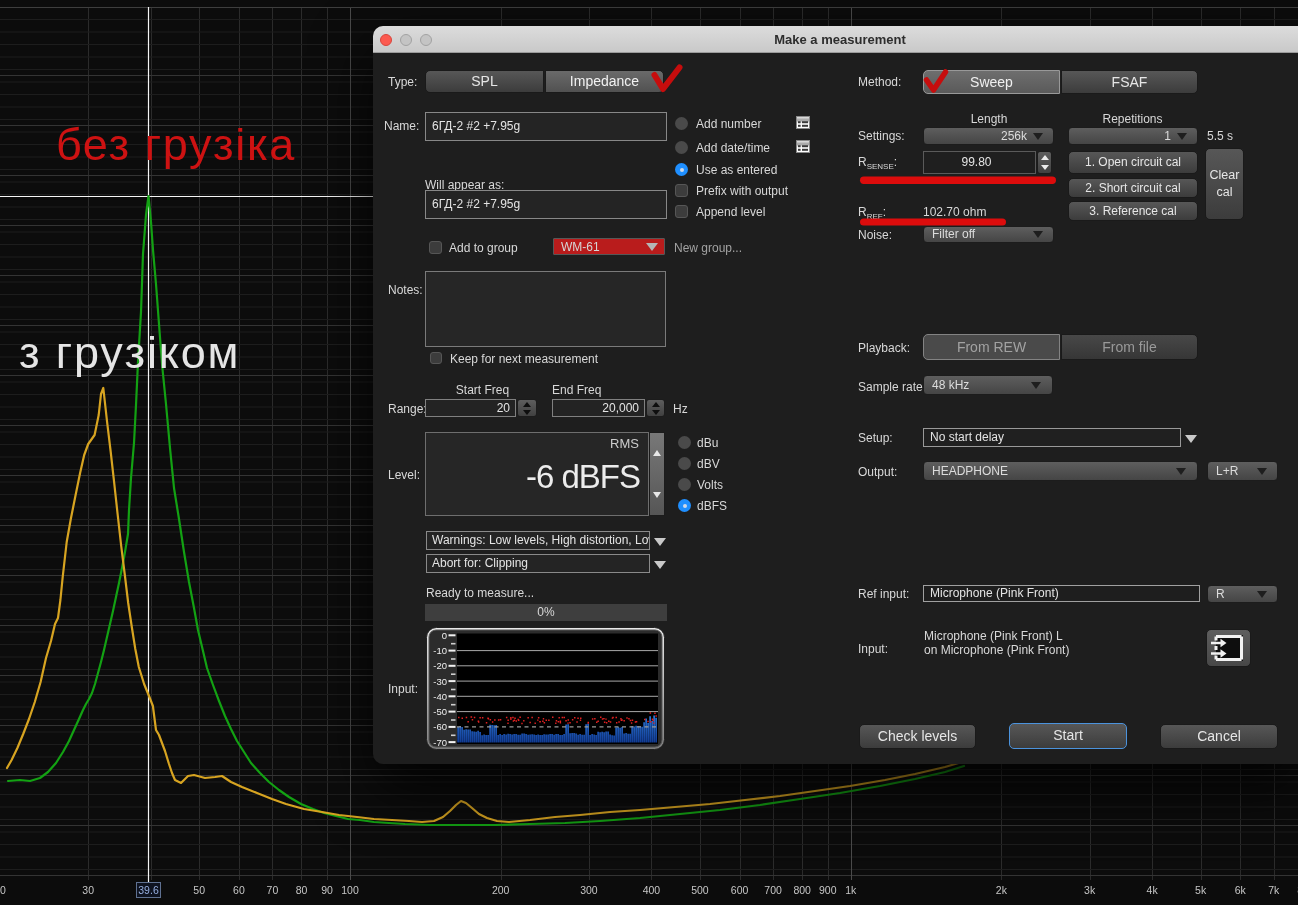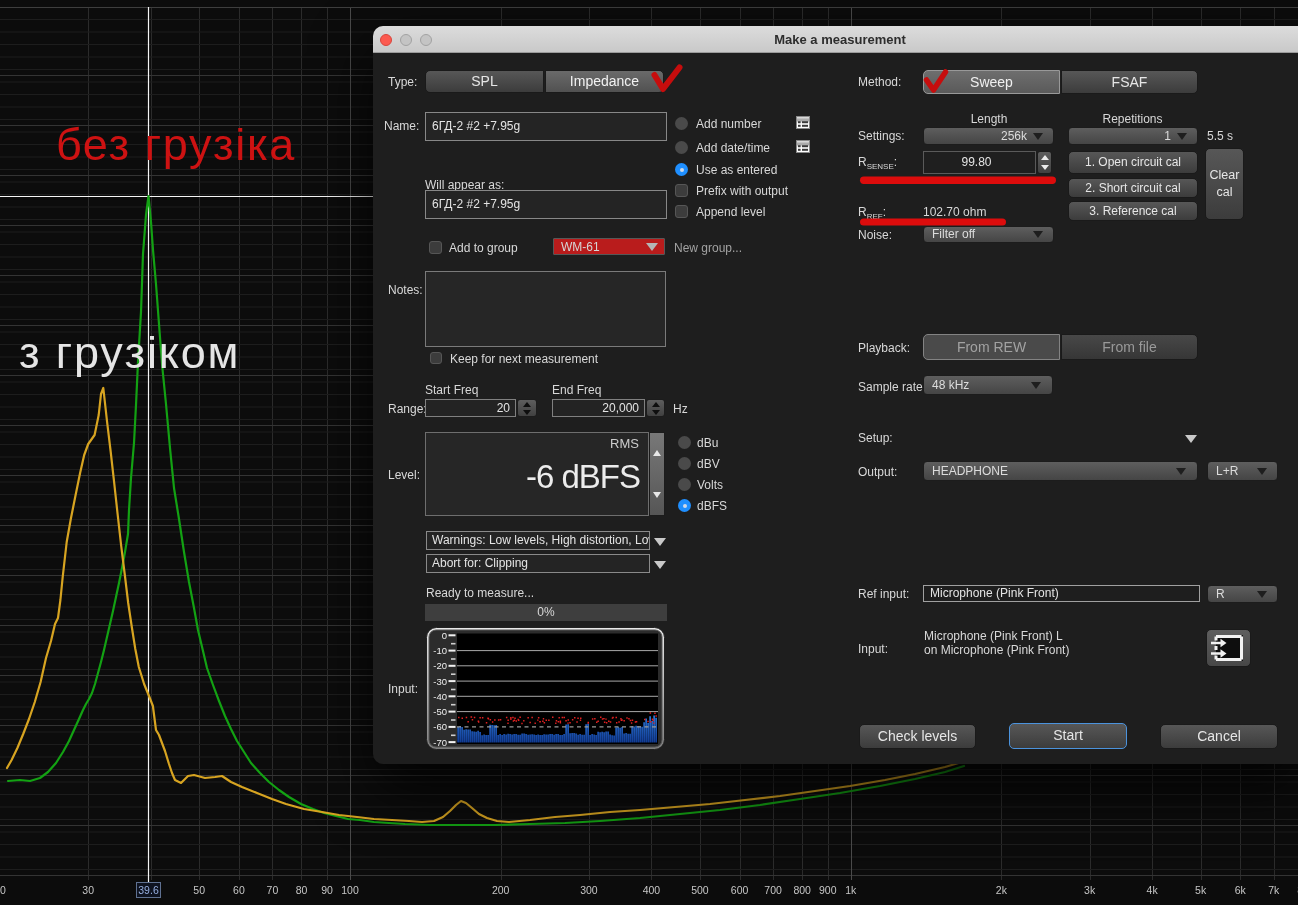--- a/index.html
+++ b/index.html
@@ -122,21 +122,21 @@
     <div class="fld" style="left:52px;top:164px;width:242px;height:29px;line-height:27px;padding-left:6px">6ГД-2 #2 +7.95g</div>
     <div class="chk" style="left:56px;top:215px"></div>
     <div class="lab" style="left:76px;top:215px;">Add to group</div>
     <div class="fld" style="left:180px;top:212px;width:112px;height:17px;line-height:16px;padding-left:7px;background:#b91c1c;border:1px solid #575757;border-radius:1px;color:#d6d6d6">WM-61</div>
     <div class="larr" style="left:273px;top:217px;border-top-color:#b5b5b5"></div>
     <div class="lab" style="left:301px;top:215px;color:#a2a2a2">New group...</div>
     <div class="lab" style="left:15px;top:257px;">Notes:</div>
     <div class="fld" style="left:52px;top:245px;width:241px;height:76px;background:#262626;border:1px solid #7a7a7a"></div>
     <div class="chk" style="left:57px;top:326px;width:12px;height:12px"></div>
     <div class="lab" style="left:77px;top:326px;">Keep for next measurement</div>
-    <div class="lab" style="left:52px;top:357px;width:115px;text-align:left">Start Freq</div>
+    <div class="lab" style="left:52px;top:357px;width:115px;text-align:center">Start Freq</div>
     <div class="lab" style="left:179px;top:357px;width:113px;text-align:left">End Freq</div>
     <div class="lab" style="left:15px;top:376px;">Range:</div>
     <div class="fld" style="left:52px;top:373px;width:91px;height:18px;line-height:16px;text-align:right;padding-right:5px;background:#232323;border:1px solid #808080">20</div>
     <div class="fld" style="left:179px;top:373px;width:93px;height:18px;line-height:16px;text-align:right;padding-right:5px;background:#232323;border:1px solid #808080">20,000</div>
     <div class="lab" style="left:300px;top:376px;">Hz</div>
     <div class="sp" style="left:144px;top:373px;width:20px;height:18px"></div>
     <div class="spt" style="left:154.0px;top:375.5px;border-left:4px solid transparent;border-right:4px solid transparent;border-bottom:5px solid #0e0e0e"></div>
     <div class="spt" style="left:154.0px;top:383.5px;border-left:4px solid transparent;border-right:4px solid transparent;border-top:5px solid #0e0e0e"></div>
     <div class="sp" style="left:273px;top:373px;width:19px;height:18px"></div>
     <div class="spt" style="left:282.5px;top:375.5px;border-left:4px solid transparent;border-right:4px solid transparent;border-bottom:5px solid #0e0e0e"></div>
@@ -189,20 +189,21 @@
     <div class="lab" style="left:485px;top:202px;">Noise:</div>
     <div class="cmb" style="left:550px;top:200px;width:131px;height:17px;line-height:15px;padding-left:8px">Filter off</div>
     <div class="arr" style="left:660px;top:205px"></div>
     <div class="lab" style="left:485px;top:315px;">Playback:</div>
     <div class="btn" style="left:550px;top:308px;width:137px;height:26px;font-size:14px;line-height:24px;background:#4a4a4a;border:1px solid #838383;border-radius:5px 0 0 5px;color:#a2a2a2">From REW</div>
     <div class="btn" style="left:688px;top:308px;width:137px;height:26px;font-size:14px;line-height:24px;background:linear-gradient(#484848,#363636);border-radius:0 5px 5px 0;color:#9a9a9a">From file</div>
     <div class="lab" style="left:485px;top:354px;">Sample rate:</div>
     <div class="cmb" style="left:550px;top:349px;width:130px;height:20px;line-height:18px;padding-left:8px">48 kHz</div>
     <div class="arr" style="left:658px;top:356px"></div>
     <div class="lab" style="left:485px;top:405px;">Setup:</div>
+    <div class="fld" style="left:550px;top:402px;width:258px;height:19px;line-height:17px;padding-left:6px;background:#202020;border:1px solid #999">No start delay</div>
     <div class="larr" style="left:812px;top:409px"></div>
     <div class="lab" style="left:485px;top:439px;">Output:</div>
     <div class="cmb" style="left:550px;top:435px;width:275px;height:20px;line-height:18px;padding-left:8px">HEADPHONE</div>
     <div class="arr" style="left:803px;top:442px"></div>
     <div class="cmb" style="left:834px;top:435px;width:71px;height:20px;line-height:18px;padding-left:8px">L+R</div>
     <div class="arr" style="left:884px;top:442px"></div>
     <div class="lab" style="left:485px;top:561px;">Ref input:</div>
     <div class="fld" style="left:550px;top:559px;width:277px;height:17px;line-height:15px;padding-left:6px;background:#1e1e1e;border:1px solid #a0a0a0">Microphone (Pink Front)</div>
     <div class="cmb" style="left:834px;top:559px;width:71px;height:18px;line-height:16px;padding-left:8px">R</div>
     <div class="arr" style="left:884px;top:565px"></div>

